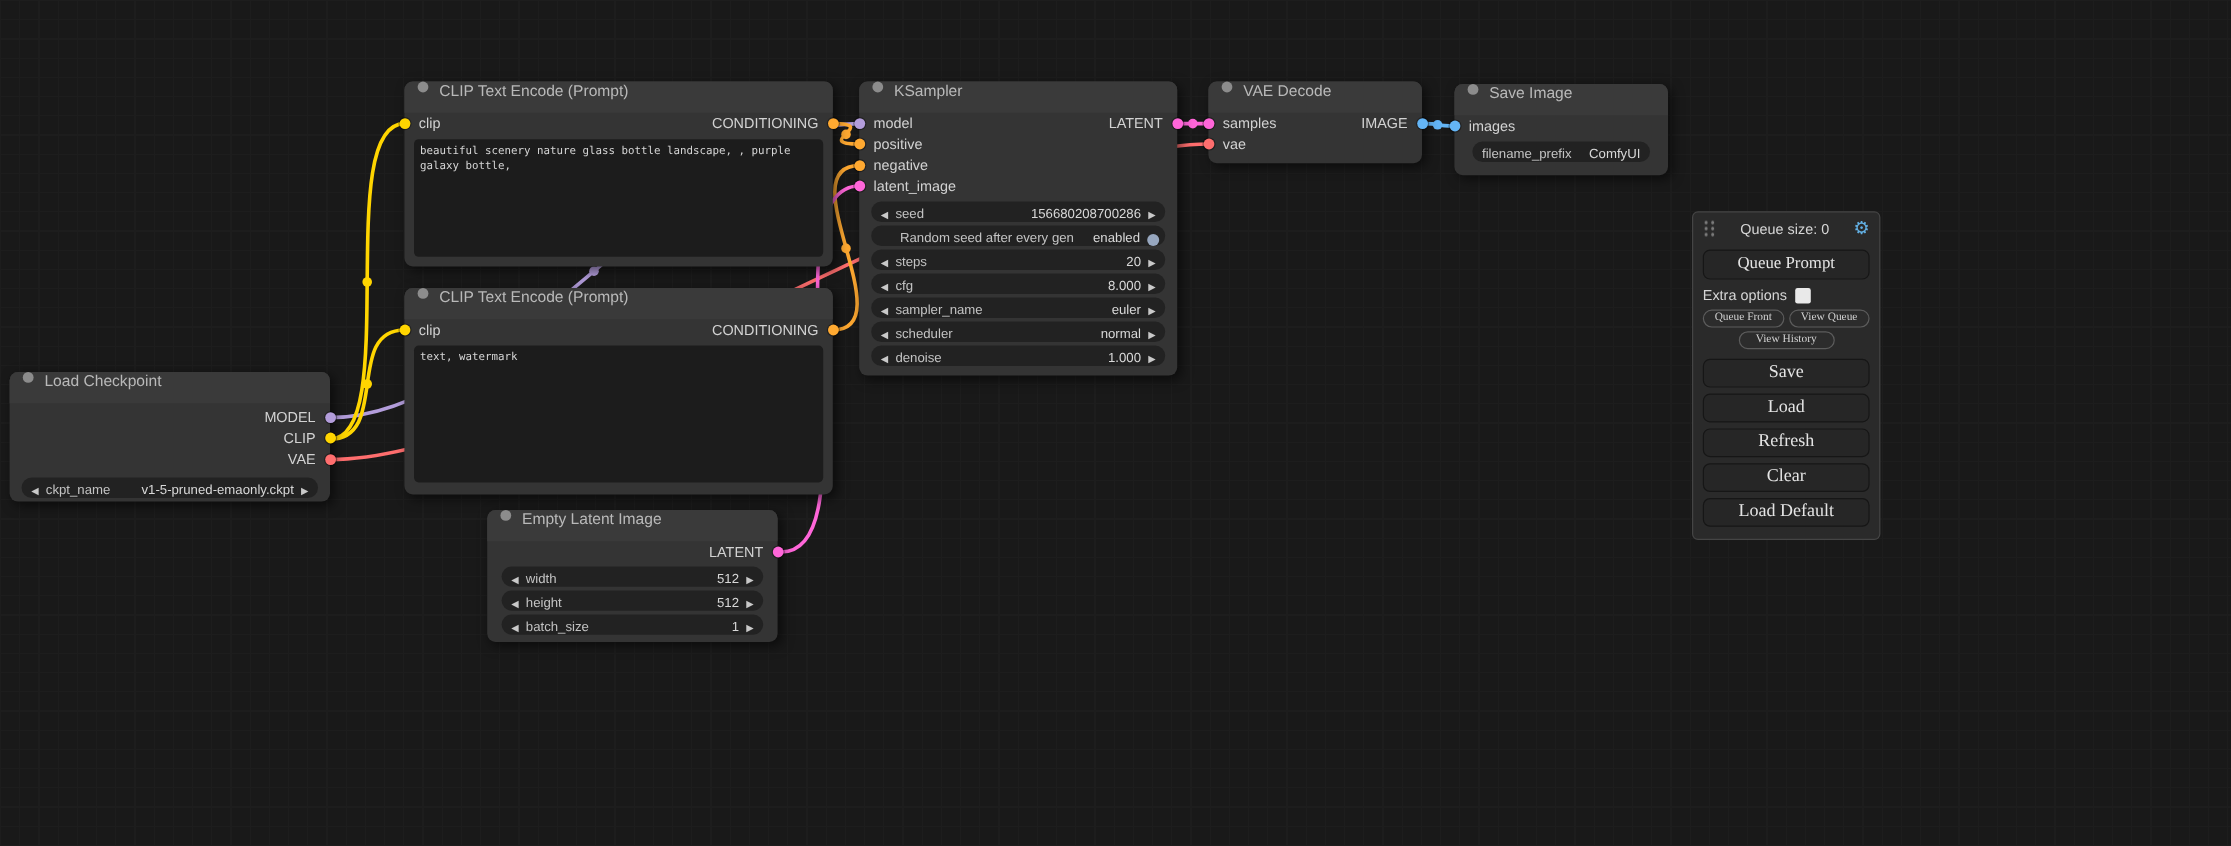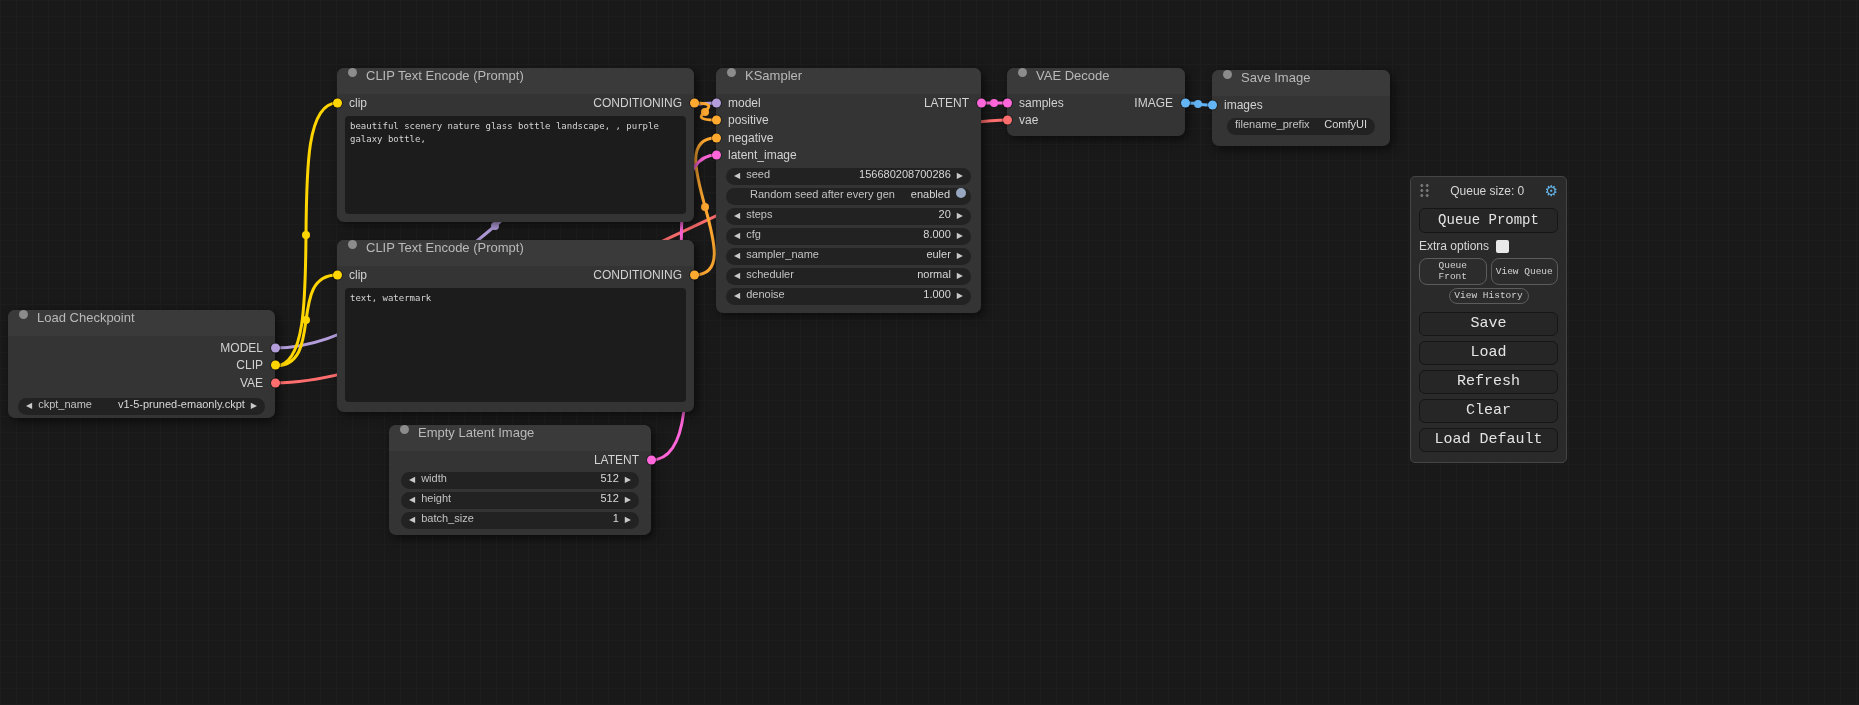--- a/index.html
+++ b/index.html
@@ -14,35 +14,35 @@
 #wires path{fill:none;stroke-width:3;stroke-linecap:round}
 .node{position:absolute;z-index:2;background:#343434;border-radius:7px;box-shadow:3px 3px 10px rgba(0,0,0,.55);color:#cfcfcf}
 .ntitle{height:26px;display:flex;align-items:flex-start;gap:9px;padding:0 11px;background:#3a3a3a;border-radius:7px 7px 0 0;font-size:13px;color:#b9b9b9}
 .ndot{width:9px;height:9px;border-radius:50%;background:#8c8c8c;flex:none}
 .slotrow{position:relative;height:17.5px;display:flex;align-items:center;padding:0 12px;font-size:12px;color:#d2d2d2}
 .slotrow .rlabel{margin-left:auto}
 .outr{justify-content:flex-end}
 .slot-dot{position:absolute;top:50%;width:9px;height:9px;border-radius:50%;transform:translateY(-50%);box-shadow:0 0 0 1px rgba(0,0,0,.35)}
 .slot-dot.in{left:-4.5px}
 .slot-dot.out{right:-4.5px}
-.widget{height:17px;margin:3px 10px 0;background:#222;border-radius:9px;display:flex;align-items:flex-start;gap:6px;padding:0 8px;font-size:11px;color:#c3c3c3}
+.widget{height:17px;margin:3px 10px 0;background:#222;border-radius:9px;display:flex;align-items:flex-end;gap:6px;padding:0 8px;font-size:11px;color:#c3c3c3}
 .widget .wlabel{white-space:nowrap}
 .widget .sp{flex:1}
 .widget .wvalue{white-space:nowrap;color:#d8d8d8}
 .arrL::before{content:"◀";font-size:8px;color:#c9c9c9}
 .arrR::before{content:"▶";font-size:8px;color:#c9c9c9}
 .knob{width:10px;height:10px;border-radius:50%;flex:none;margin-right:-3px}
 .ptext{display:block;width:calc(100% - 16px);margin:4px 8px 0;background:#1c1c1c;border:0;border-radius:4px;padding:4px 5px;font-family:"DejaVu Sans Mono",monospace;font-size:9px;line-height:13px;color:#d5d5d5;resize:none;outline:none;overflow:hidden}
 #menu{position:absolute;left:1410px;top:176px;width:157px;z-index:3;background:#2a2a2a;border:1px solid #454545;border-radius:5px;padding:6px 8px 10px;color:#d6d6d6}
 .mhead{display:flex;align-items:center;margin-bottom:10px}
 .dragdots{width:11px;height:15px;background-image:radial-gradient(circle,#7a7a7a 1.2px,transparent 1.6px);background-size:5.5px 5px;flex:none}
 .qsize{flex:1;text-align:center;font-size:12px;color:#d6d6d6}
 .gear{font-size:15px;line-height:1;flex:none}
 .gear::before{content:"⚙"}
-button{font-family:Liberation Mono, monospace;cursor:pointer}
+button{font-family:Liberation Serif, serif;cursor:pointer}
 .btn{display:block;width:100%;background:#262626;border:1px solid #161616;border-radius:6px;color:#e4e4e4;font-size:15px;padding:2px 0 3px}
 .btn.primary{font-size:14px;padding:3px 0 4px;margin-bottom:2px}
 .extra{display:flex;align-items:center;justify-content:flex-start;gap:7px;font-size:12px;margin:6px 0 5px}
 .checkbox{width:13px;height:13px;background:#e9e9e9;border-radius:2px;flex:none}
 .minirow{display:flex;gap:4px;justify-content:center;margin-bottom:3px}
 .btn.mini{display:inline-block;width:auto;flex:1;background:#2c2c2c;border:1px solid #5c5c5c;border-radius:8px;font-size:9.5px;color:#d2d2d2;padding:1px 2px 2px}
 .stack{display:flex;flex-direction:column;gap:5px;margin-top:8px}
 </style>
 </head>
 <body>
@@ -117,21 +117,21 @@
     </div>
     <div class="slotrow">
       <span class="slot-dot in" style="background-color: rgb(255, 213, 0);"></span>
       <span>clip</span>
       <span class="rlabel">CONDITIONING</span>
       <span class="slot-dot out" style="background-color: rgb(255, 169, 49);"></span>
     </div>
     <textarea class="ptext" style="height: 114px;" spellcheck="false">text, watermark</textarea>
   </div>
 
-  <div class="node" style="left:389px;top:425px;width:262px;height:110px">
+  <div class="node" style="left:406px;top:425px;width:242px;height:110px">
     <div class="ntitle">
       <span class="ndot"></span>
       <span>Empty Latent Image</span>
     </div>
     <div class="slotrow outr">
       <span>LATENT</span>
       <span class="slot-dot out" style="background-color: rgb(255, 102, 217);"></span>
     </div>
     <div class="widget" style="margin:3px 12px 0">
       <span class="arrL"></span>

